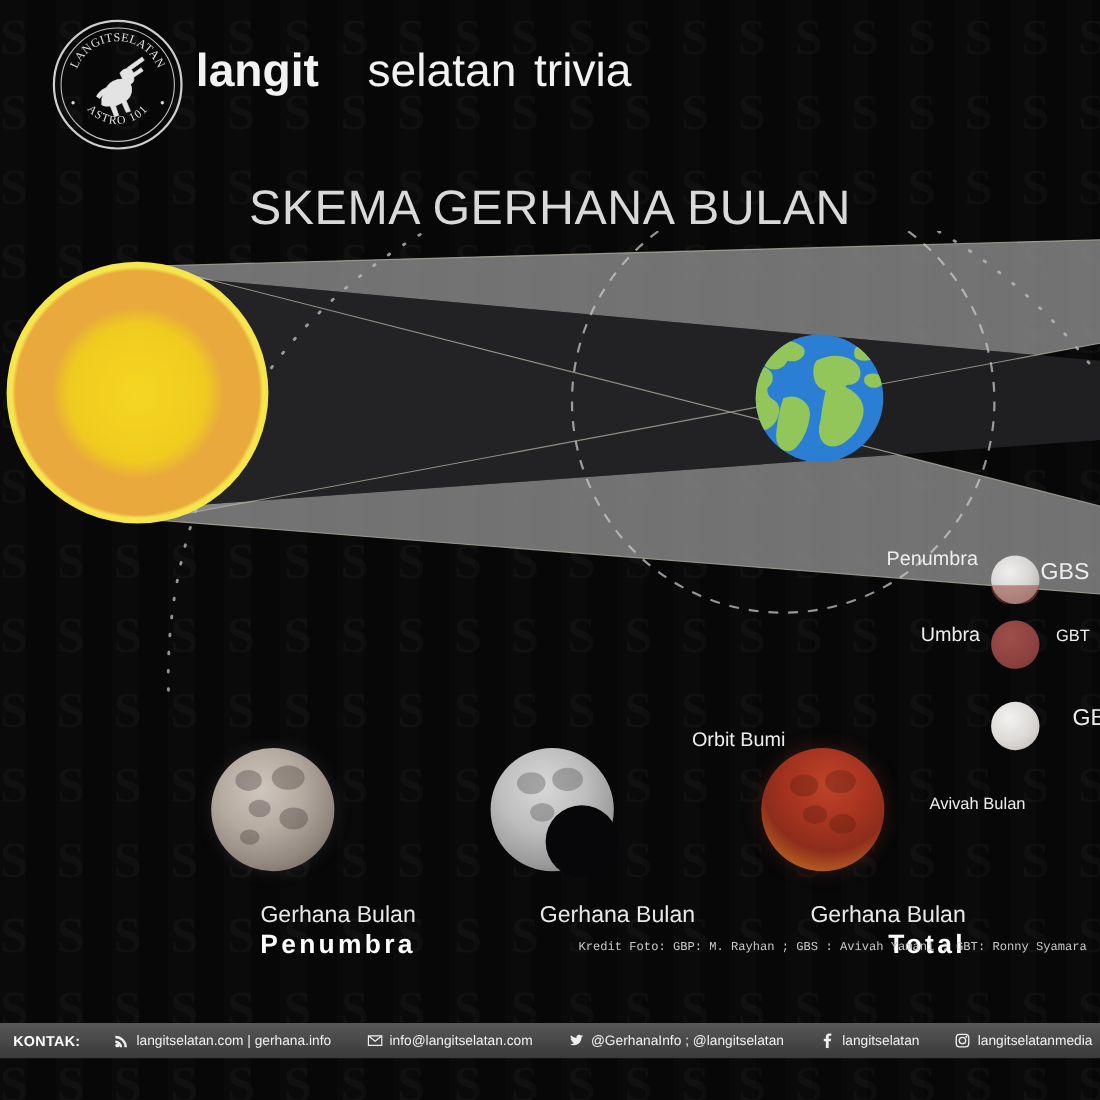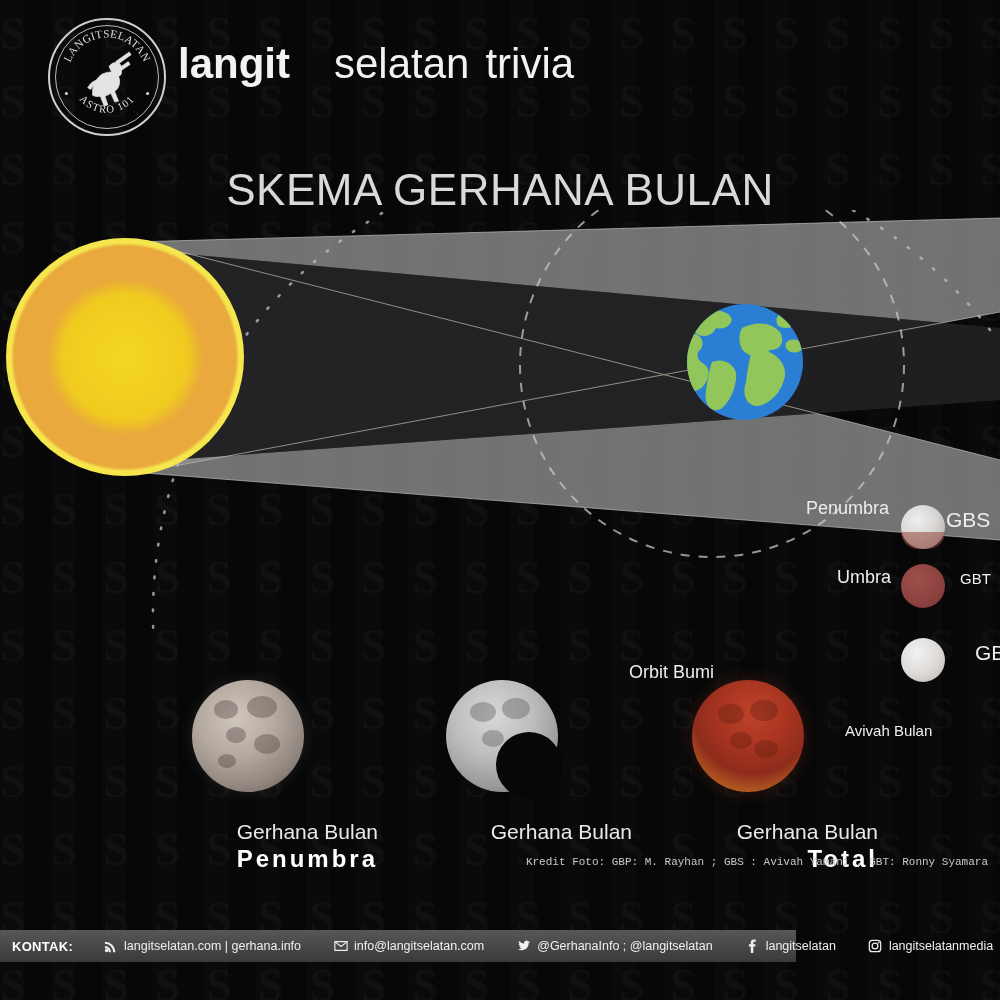--- a/index.html
+++ b/index.html
@@ -75,21 +75,21 @@
   #ph-sebagian .cr{position:absolute;border-radius:50%;background:rgba(90,90,90,0.40);}
   #ph-total{background:radial-gradient(circle at 55% 30%, #c0432a 0%, #a73420 35%, #8e2c1c 60%, #c06a22 86%, #e0a23c 100%);
      box-shadow:0 0 18px rgba(180,70,30,0.25);}
   #ph-total .cr{position:absolute;border-radius:50%;background:rgba(90,30,15,0.35);}
 
   
   #credit{position:absolute;right:12px;top:856px;font-size:11px;color:#c9c9c9;
      font-family:Liberation Mono, monospace;white-space:nowrap;}
 
   
-  #footer{position:absolute;left:0;top:930px;width:796px;height:32px;
+  #footer{position:absolute;left:0;top:930px;width:1000px;height:32px;
      background:linear-gradient(180deg,#575757 0%,#4a4a4a 45%,#3a3a3a 100%);
      display:flex;align-items:center;}
   #footer .kontak{font-size:13px;font-weight:bold;color:#ffffff;padding:0 14px 0 12px;letter-spacing:0.3px;}
   .fitem{display:flex;gap:6px;font-size:12.5px;color:#f0f0f0;
      padding:0 16px;white-space:nowrap;}
   .ficon{display:inline-flex;align-items:center;justify-content:center;width:15px;height:15px;color:#efefef;}
   .ficon svg{width:14px;height:14px;fill:#efefef;}
 </style>
 </head>
 <body>

